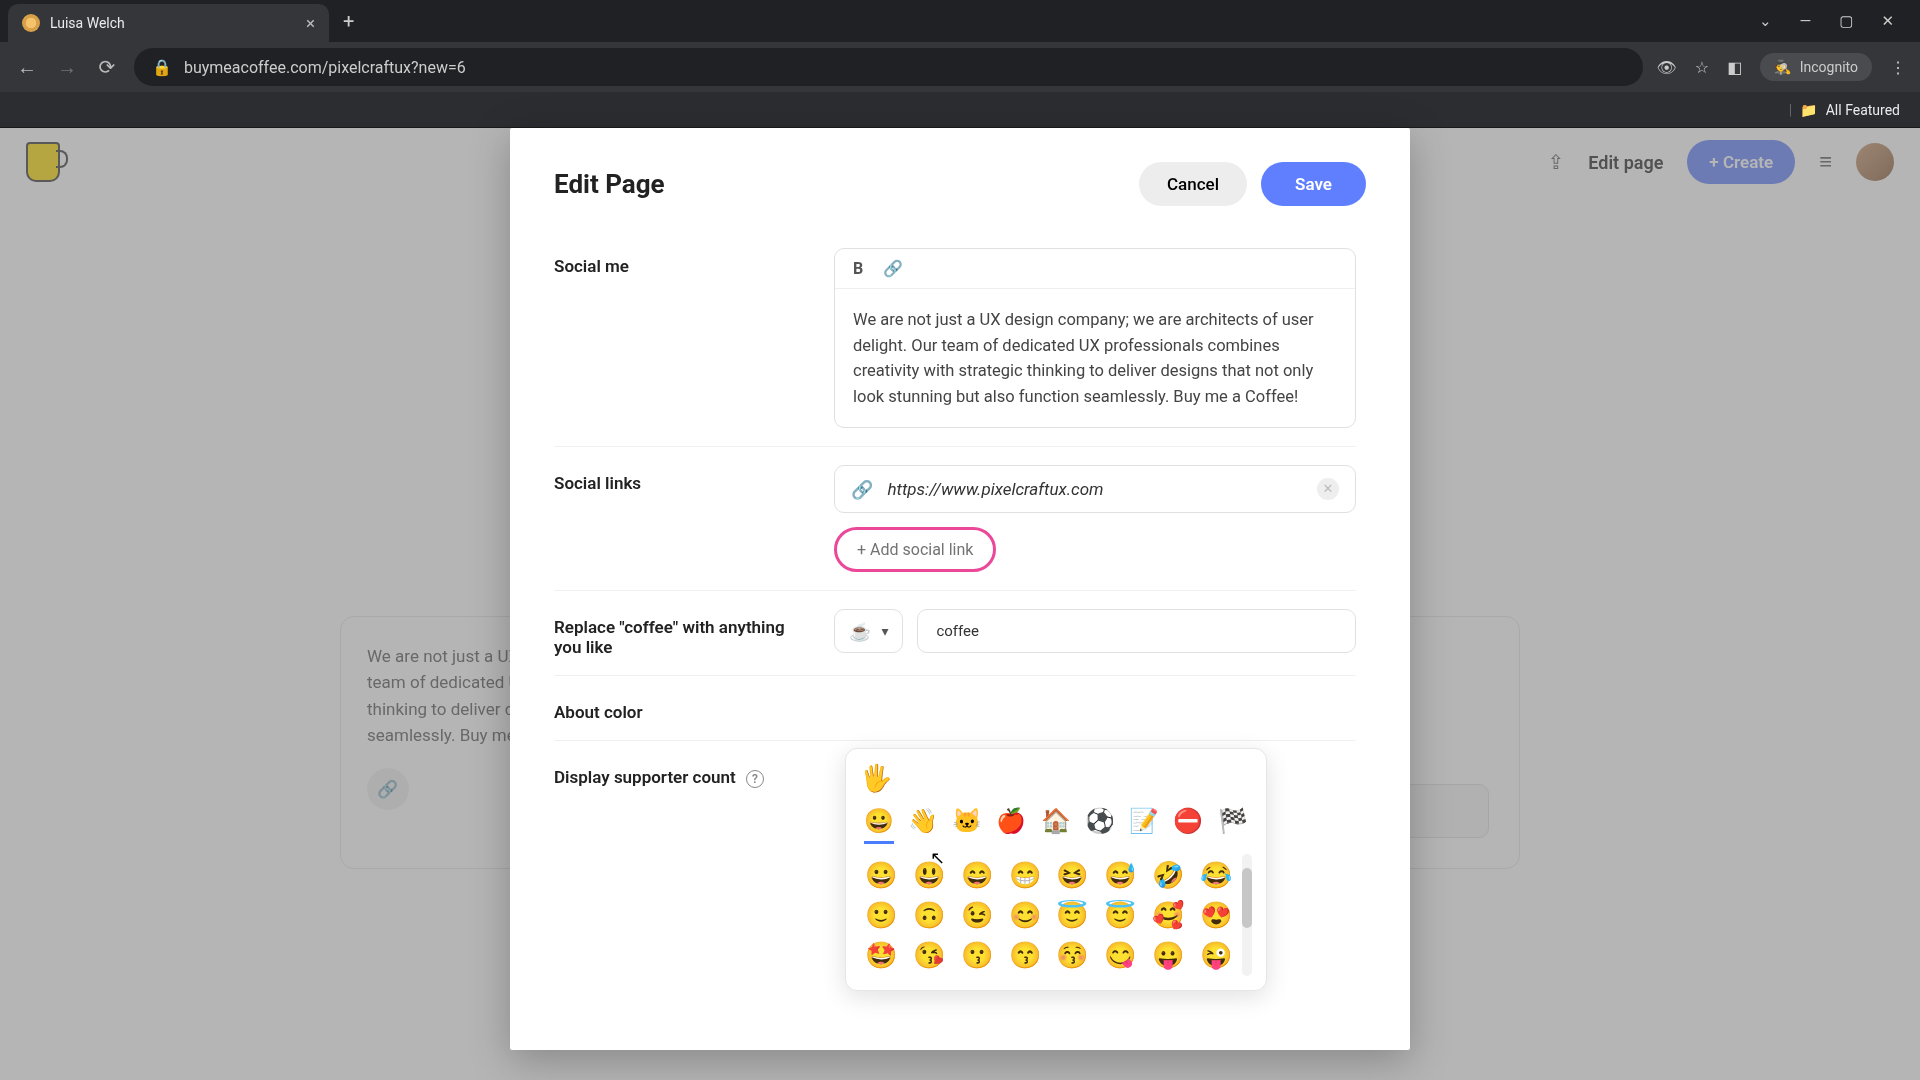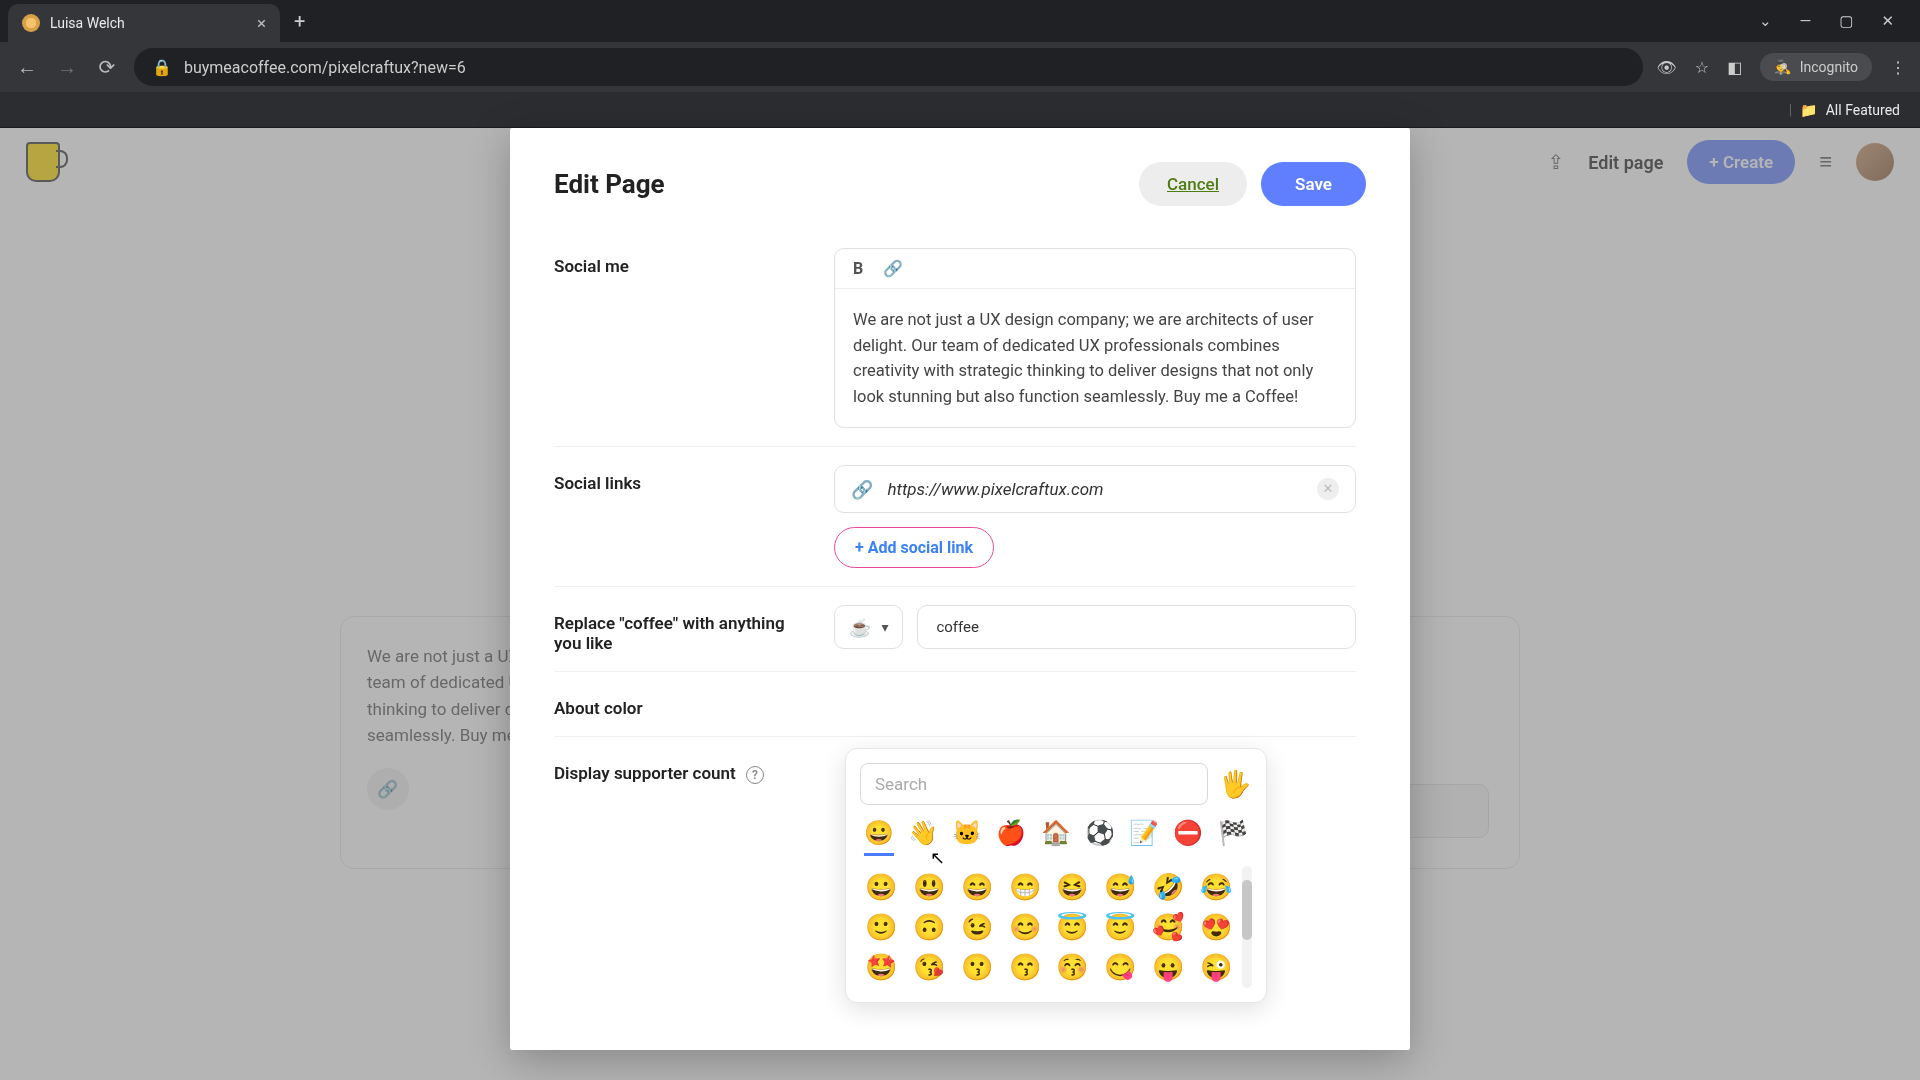--- a/index.html
+++ b/index.html
@@ -1,21 +1,21 @@
 <!DOCTYPE html>
 <html><head>
 <meta charset="utf-8">
 <style>
 * { margin: 0; padding: 0; box-sizing: border-box; font-family: -apple-system, BlinkMacSystemFont, "Segoe UI", Roboto, sans-serif; }
 body { width: 1920px; height: 1080px; overflow: hidden; background: #fff; position: relative; }
 
 
 .browser-chrome { background: #202124; color: #e8eaed; }
 .tab-bar { display: flex; align-items: center; height: 42px; padding: 0 8px; }
-.tab { display: flex; align-items: center; background: #35363a; border-radius: 10px 10px 0 0; padding: 0 14px; height: 38px; margin-top: 4px; width: 272px; gap: 10px; }
+.tab { display: flex; align-items: center; background: #35363a; border-radius: 10px 10px 0 0; padding: 0 14px; height: 38px; margin-top: 4px; width: 321px; gap: 10px; }
 .tab .favicon { width: 18px; height: 18px; border-radius: 50%; background: radial-gradient(circle, #f5c36b 40%, #d8a048 41%); }
 .tab .title { flex: 1; font-size: 14px; color: #e8eaed; }
 .tab .close { color: #bbb; font-size: 17px; cursor: pointer; }
 .new-tab { color: #ccc; font-size: 20px; margin-left: 14px; cursor: pointer; }
 .win-controls { margin-left: auto; display: flex; gap: 28px; padding-right: 18px; color: #ccc; }
 .win-controls span { font-size: 15px; }
 
 .addr-bar { display: flex; align-items: center; height: 50px; padding: 0 14px; gap: 14px; background: #35363a; }
 .nav-btn { color: #bbb; font-size: 20px; width: 26px; text-align: center; }
 .url-field { flex: 1; background: #202124; border-radius: 22px; height: 38px; display: flex; align-items: center; padding: 0 18px; color: #ccc; font-size: 16px; gap: 12px; }
@@ -50,21 +50,21 @@
 .qty-box.sel { border: 2px solid #5f7fff; color: #5f7fff; background: #eef1ff; }
 .name-input { margin-top: 26px; border: 1px solid #ddd; background: #f7f7f7; border-radius: 10px; padding: 16px 18px; font-size: 17px; color: #888; }
 
 
 .overlay { position: absolute; top: 128px; left: 0; right: 0; bottom: 0; background: rgba(120,120,120,0.55); }
 
 .modal { position: absolute; top: 128px; left: 50%; transform: translateX(-50%); width: 900px; min-height: 920px; background: #fff; border-radius: 2px; box-shadow: 0 10px 40px rgba(0,0,0,0.25); padding: 34px 44px 0 44px; overflow: hidden; }
 .modal-head { display: flex; align-items: center; margin-bottom: 24px; }
 .modal-title { font-size: 26px; font-weight: 700; color: #222; }
 .modal-actions { margin-left: auto; display: flex; gap: 14px; }
-.btn-cancel { background: #ededed; color: #4d7c0f; border-radius: 26px; padding: 12px 28px; font-size: 17px; font-weight: 500; border: none; text-decoration: underline; }
+.btn-cancel { background: #ededed; color: #000000; border-radius: 26px; padding: 12px 28px; font-size: 17px; font-weight: 500; border: none; }
 .btn-save { background: #5f7fff; color: #fff; border-radius: 26px; padding: 12px 34px; font-size: 17px; font-weight: 600; border: none; }
 
 .modal-body { height: 820px; overflow-y: auto; padding-right: 10px; }
 .modal-body::-webkit-scrollbar { width: 10px; }
 .modal-body::-webkit-scrollbar-thumb { background: #c7c7c7; border-radius: 5px; }
 
 .form-row { display: flex; padding: 18px 0; border-bottom: 1px solid #f0f0f0; gap: 30px; align-items: flex-start; }
 .form-row.noborder { border-bottom: none; }
 .form-label { width: 250px; font-size: 17px; font-weight: 600; color: #222; padding-top: 8px; }
 .form-field { flex: 1; }
@@ -75,21 +75,21 @@
 .editor-content { padding: 18px; font-size: 16.5px; color: #444; line-height: 1.55; }
 
 .text-input { width: 100%; border: 1px solid #e0e0e0; background: #f7f7f7; border-radius: 10px; padding: 14px 18px; font-size: 17px; color: #333; }
 .text-input::placeholder { color: #aaa; }
 
 .social-row { display: flex; align-items: center; border: 1px solid #e0e0e0; border-radius: 10px; padding: 12px 16px; gap: 14px; background: #fff; }
 .social-row .link-icon-s { color: #777; font-size: 18px; }
 .social-row .url { flex: 1; font-size: 17px; color: #333; font-style: italic; }
 .social-row .clear { color: #bbb; background: #eee; width: 22px; height: 22px; border-radius: 50%; text-align: center; line-height: 22px; font-size: 13px; }
 
-.add-social { display: inline-block; margin-top: 14px; border: 1px solid #ec4899; border-radius: 24px; padding: 10px 20px; font-size: 16px; font-weight: 700; color: #3b82f6; background: #fff; }
+.add-social { display: inline-block; margin-top: 14px; border: 3px solid #ec4899; border-radius: 24px; padding: 10px 20px; font-size: 16px; font-weight: 400; color: #737373; background: #fff; }
 
 .replace-row { display: flex; gap: 14px; }
 .emoji-select { display: flex; align-items: center; border: 1px solid #e0e0e0; border-radius: 10px; padding: 10px 14px; gap: 10px; background: #fff; }
 .emoji-select .cur { font-size: 18px; }
 .emoji-select .chev { font-size: 14px; color: #555; }
 .replace-input { flex: 1; border: 1px solid #e0e0e0; border-radius: 10px; padding: 12px 18px; font-size: 15px; color: #333; background: #fff; }
 
 
 .emoji-picker { position: absolute; left: 335px; top: 620px; width: 422px; background: #fff; border: 1px solid #e6e6e6; border-radius: 12px; box-shadow: 0 6px 24px rgba(0,0,0,0.12); padding: 14px; }
 .picker-top { display: flex; gap: 12px; align-items: center; }
@@ -245,21 +245,20 @@
         <span>Display supporter count</span>
         <span class="help-icon">?</span>
       </div>
       <div class="form-field"></div>
     </div>
 
   </div>
 
   <div class="emoji-picker">
     <div class="picker-top">
-      <input class="picker-search" placeholder="Search" style="">
       <span class="picker-wave">🖐️</span>
     </div>
     <div class="picker-cats">
       <span class="active">😀</span>
       <span>👋</span>
       <span>🐱</span>
       <span>🍎</span>
       <span>🏠</span>
       <span>⚽</span>
       <span>📝</span>

